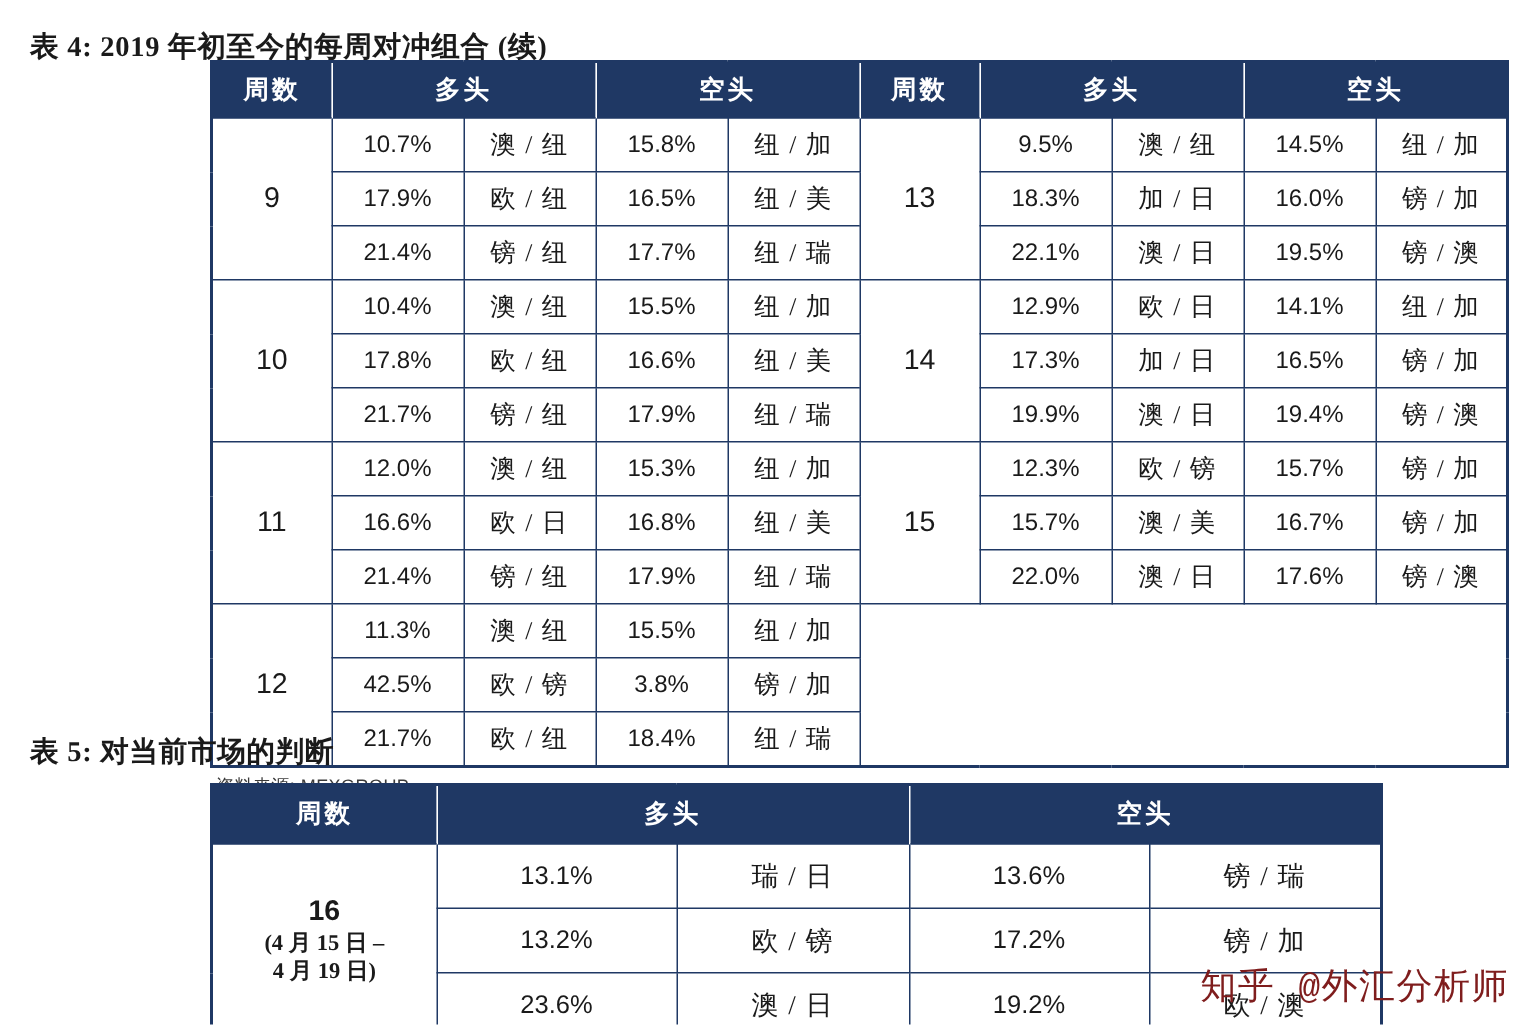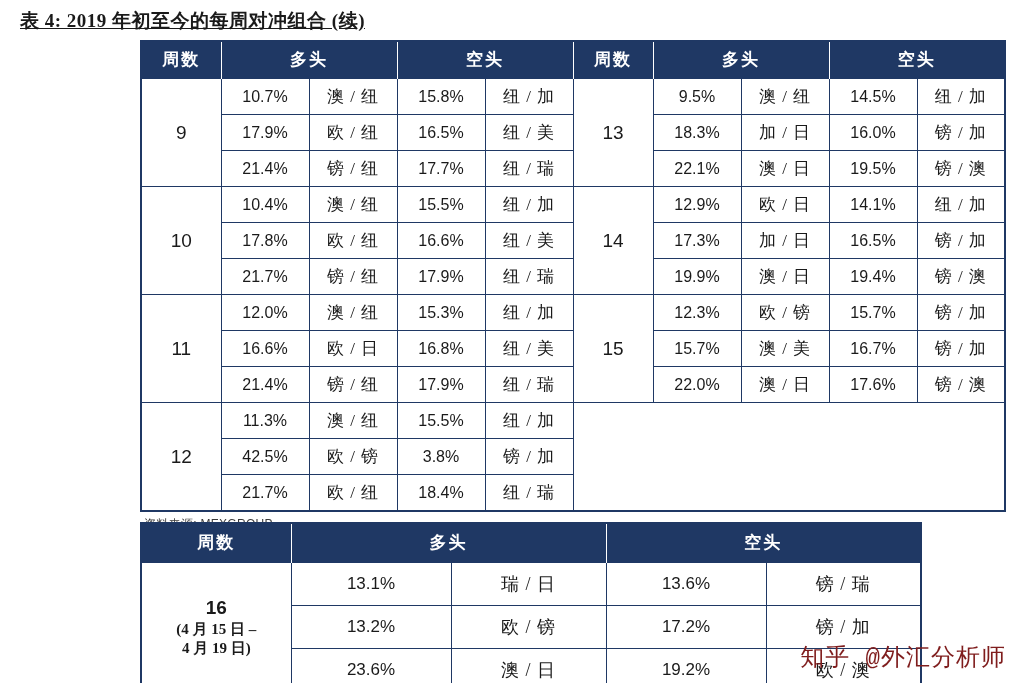--- a/index.html
+++ b/index.html
@@ -23,22 +23,21 @@
   .caption {
     font-family: "Liberation Serif", "DejaVu Serif", serif;
     font-weight: bold;
     font-size: 19px;
     color: #1a1a1a;
     letter-spacing: 0.5px;
   }
   #caption-4 {
     position: absolute;
     left: 20px;
-    top: 8px;
-    text-decoration: underline;
+    top: 18px;
   }
   #caption-5 {
     position: absolute;
     left: 20px;
     top: 488px;
   }
   .tbl-wrap-4 {
     position: absolute;
     left: 140px;
     top: 40px;
@@ -284,20 +283,21 @@
           <td class="pct">21.7%</td>
           <td class="pair">欧 / 纽</td>
           <td class="pct">18.4%</td>
           <td class="pair">纽 / 瑞</td>
         </tr>
       </tbody>
     </table>
     <div class="source">资料来源: MEXGROUP</div>
   </div>
 
+  <div class="caption" id="caption-5">表 5: 对当前市场的判断</div>
 
   <div class="tbl-wrap-5">
     <table class="t5">
       <colgroup>
         <col class="c5-week">
           <col class="c5-pct">
           <col class="c5-pair">
           <col class="c5-pct">
           <col class="c5-pair">
       </colgroup>

